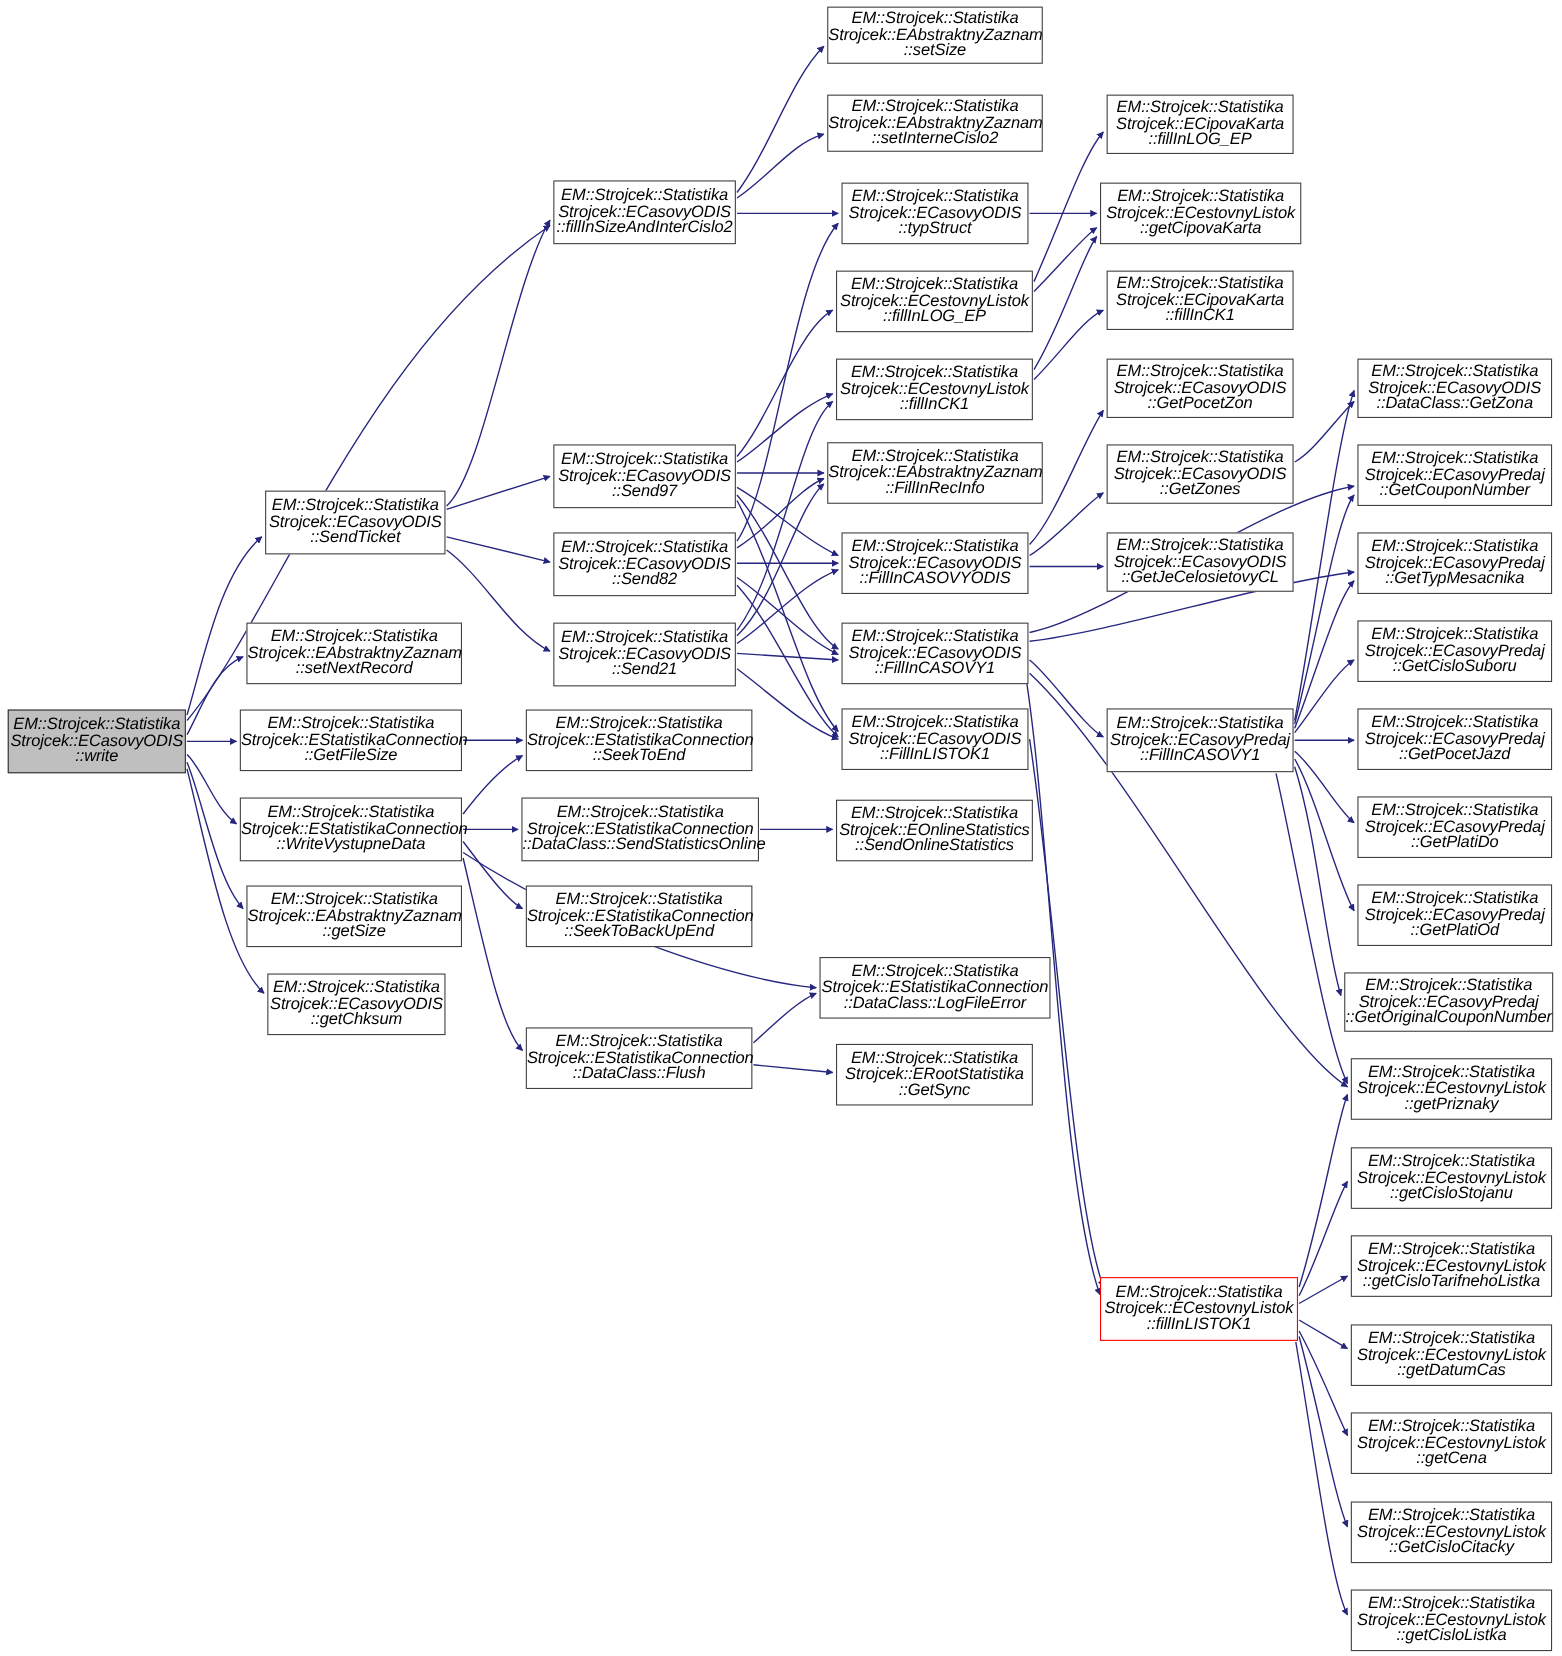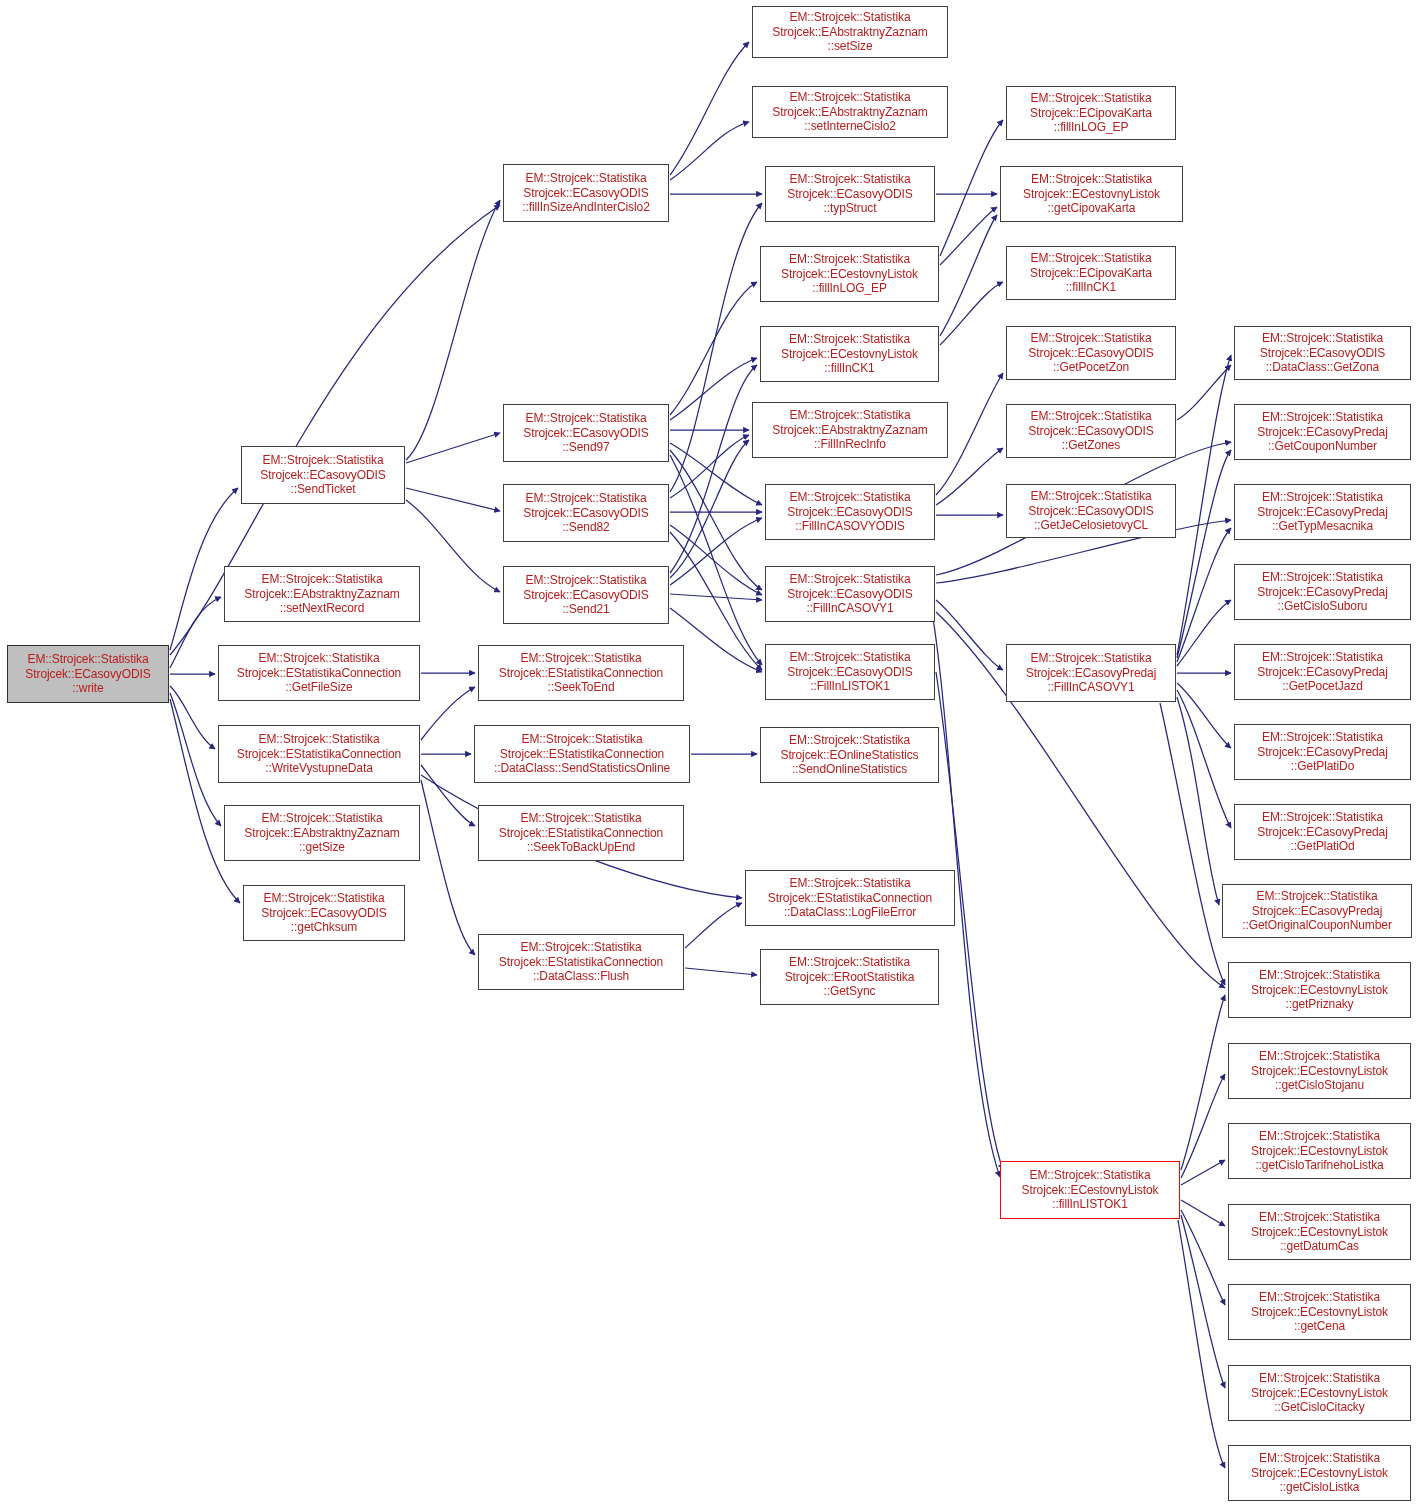--- a/index.html
+++ b/index.html
@@ -19,30 +19,31 @@
     position: absolute;
     left: 0; top: 0;
     width: 1420px;
     height: 1505px;
     pointer-events: none;
   }
   .node {
     position: absolute;
     border: 1px solid #404040;
     background: #ffffff;
-    color: #b91c1c;
-    font-size: 12px;
+    color: #000000;
+    font-size: 15px;
     line-height: 14.5px;
     text-align: center;
     display: flex;
     align-items: center;
     justify-content: center;
     white-space: pre;
     letter-spacing: -0.1px;
     z-index: 5;
+    font-style: italic;
   }
   .node.root {
     background: #bfbfbf;
     border: 1px solid #303030;
   }
   .node.highlight {
     border: 1.6px solid #ff0000;
   }
   .node span { display: block; width: 100%; }
 </style>

